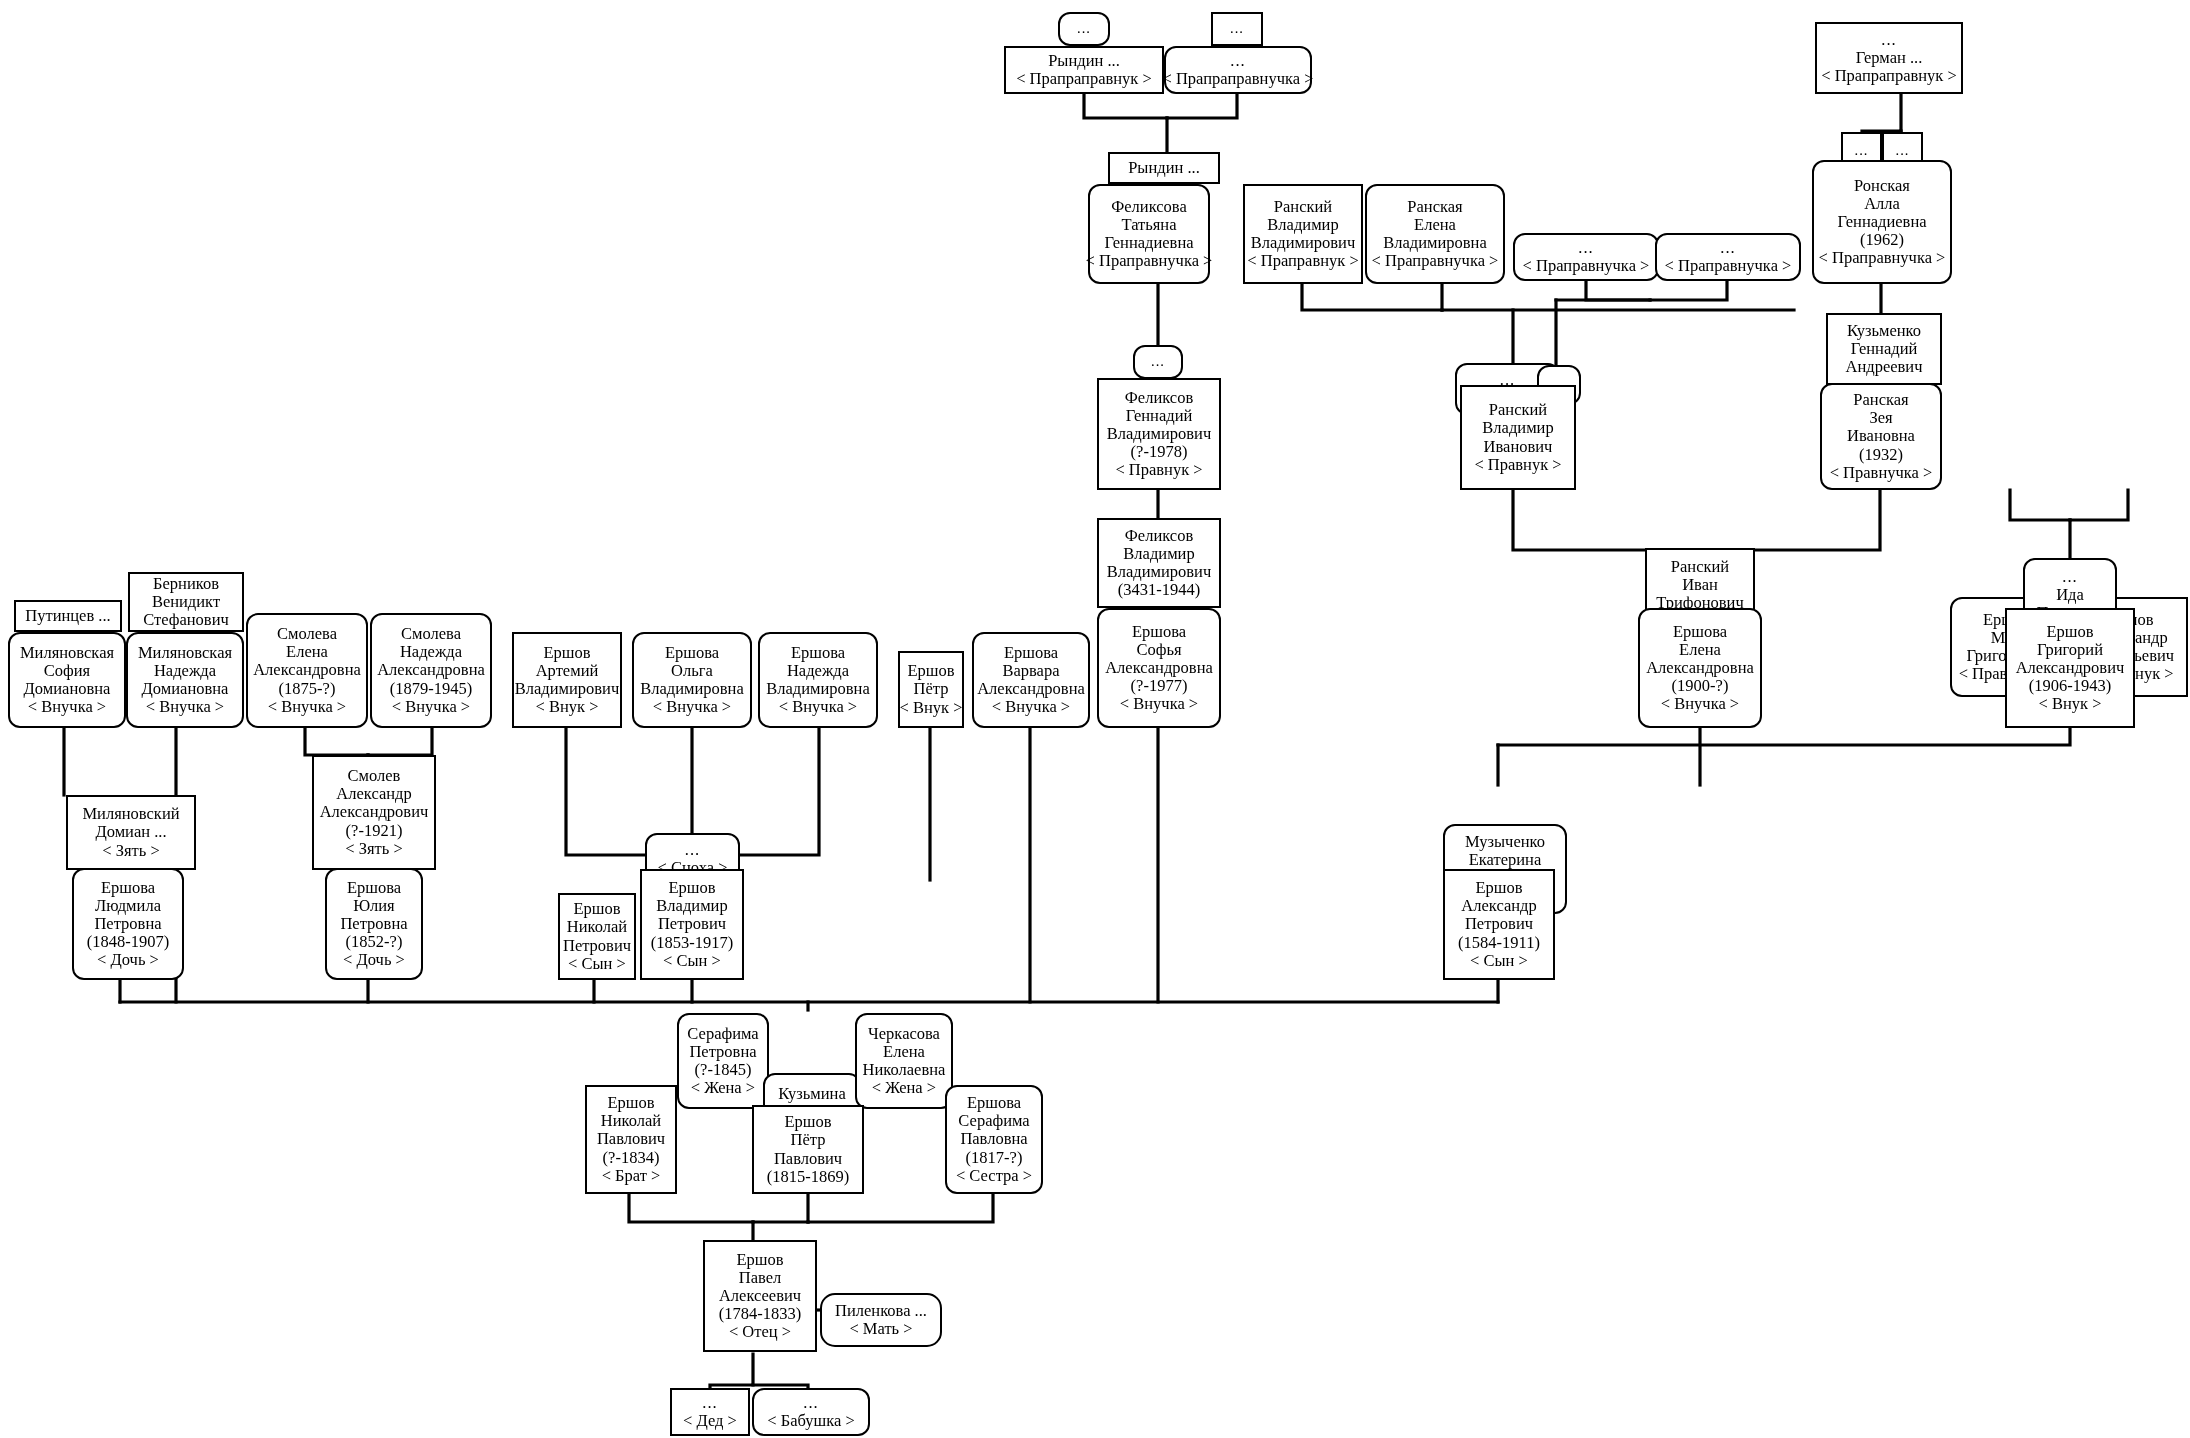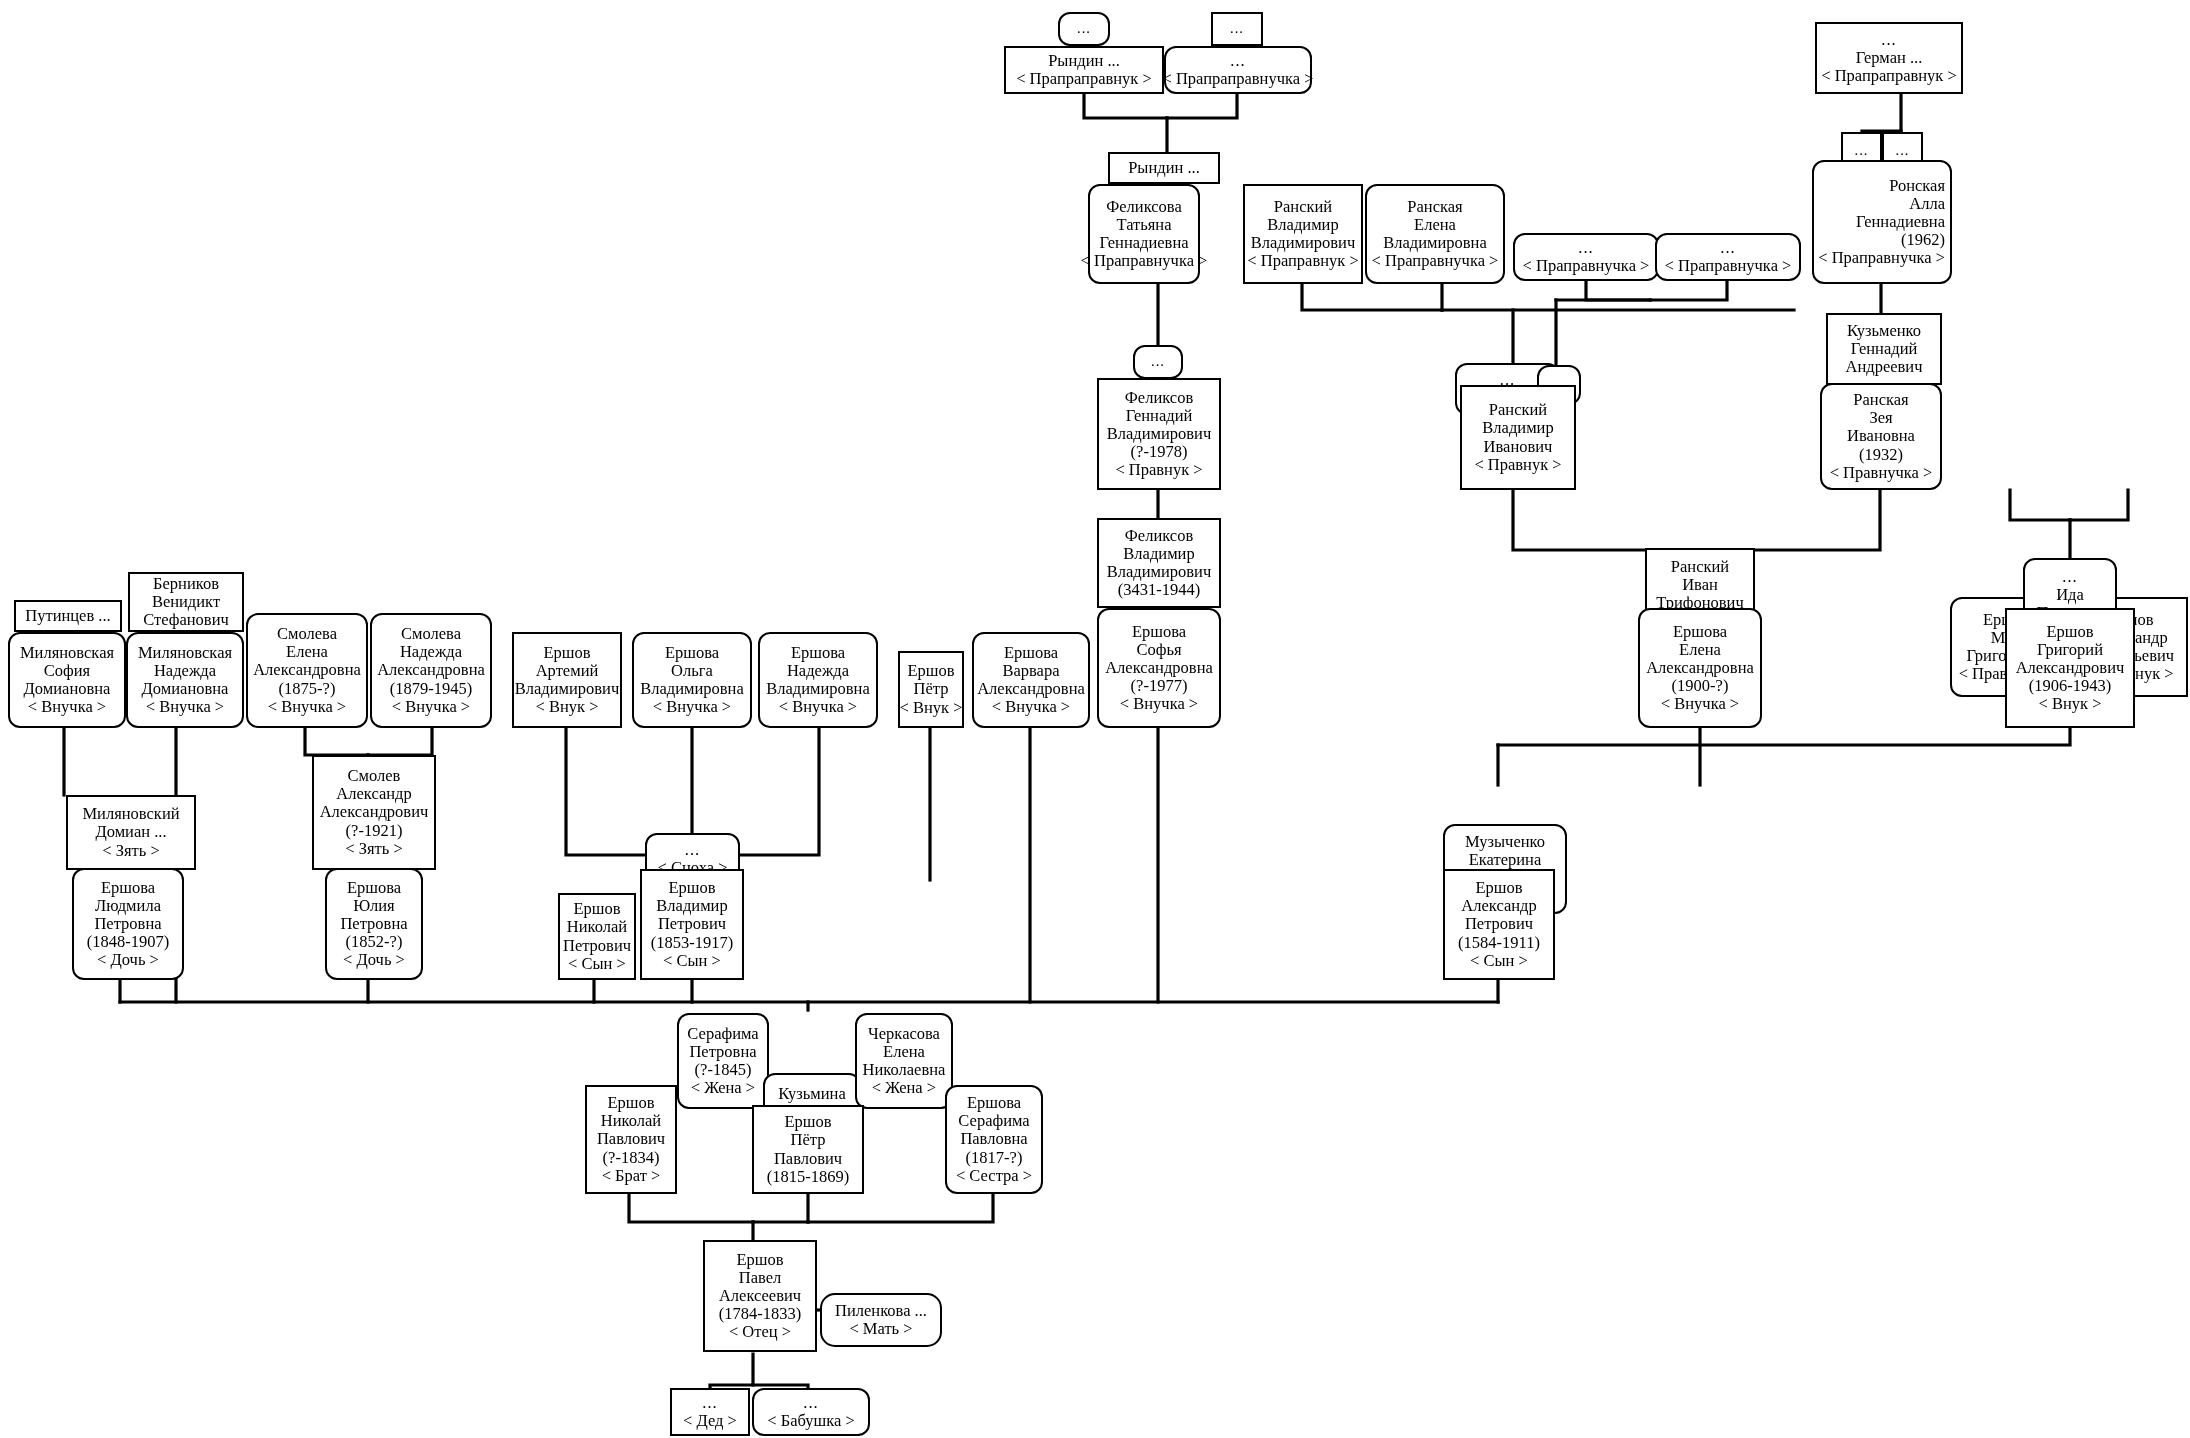--- a/index.html
+++ b/index.html
@@ -151,21 +151,21 @@
     <span class="ln dots">...</span>
   </div>
   <div class="node male tiny" style="left:1882px;top:132px;width:41px;height:38px;">
     <span class="ln dots">...</span>
   </div>
 
   <div class="node male small" style="left:1108px;top:152px;width:112px;height:32px;">
     <span class="ln">Рындин ...</span>
   </div>
 
-  <div class="node female small" style="left:1088px;top:184px;width:112px;height:100px;">
+  <div class="node female small" style="left:1088px;top:184px;width:122px;height:100px;">
     <span class="ln">Феликсова</span>
     <span class="ln">Татьяна</span>
     <span class="ln">Геннадиевна</span>
     <span class="ln">&lt; Праправнучка &gt;</span>
   </div>
 
   <div class="node male small" style="left:1243px;top:184px;width:120px;height:100px;">
     <span class="ln">Ранский</span>
     <span class="ln">Владимир</span>
     <span class="ln">Владимирович</span>
@@ -181,21 +181,21 @@
 
   <div class="node female small" style="left:1513px;top:233px;width:146px;height:48px;">
     <span class="ln dots">...</span>
     <span class="ln">&lt; Праправнучка &gt;</span>
   </div>
   <div class="node female small" style="left:1655px;top:233px;width:146px;height:48px;">
     <span class="ln dots">...</span>
     <span class="ln">&lt; Праправнучка &gt;</span>
   </div>
 
-  <div class="node female small" style="left:1812px;top:160px;width:140px;height:124px;align-items:flex-end;">
+  <div class="node female small" style="left:1812px;top:160px;width:140px;height:124px;">
     <span class="ln">Ронская</span>
     <span class="ln">Алла</span>
     <span class="ln">Геннадиевна</span>
     <span class="ln">(1962)</span>
     <span class="ln">&lt; Праправнучка &gt;</span>
   </div>
 
   <div class="node male small" style="left:1826px;top:313px;width:116px;height:72px;align-items:center;">
     <span class="ln">Кузьменко</span>
     <span class="ln">Геннадий</span>

